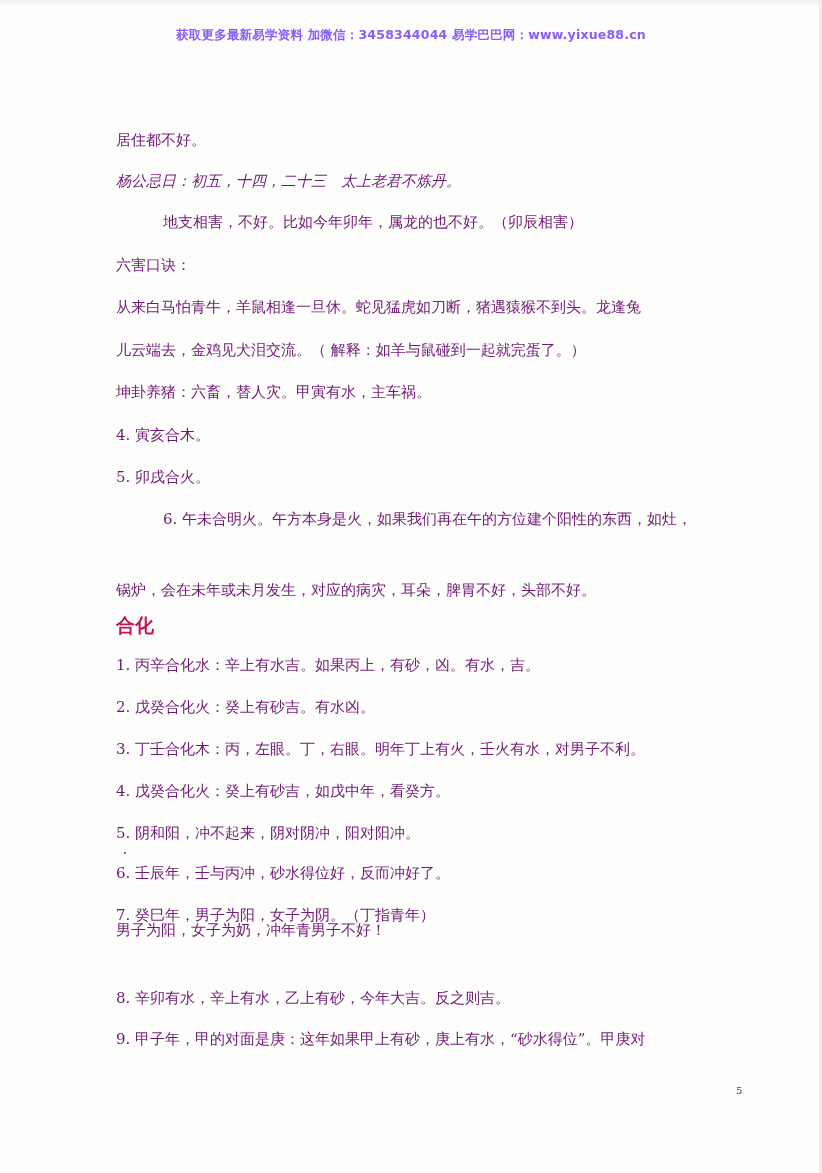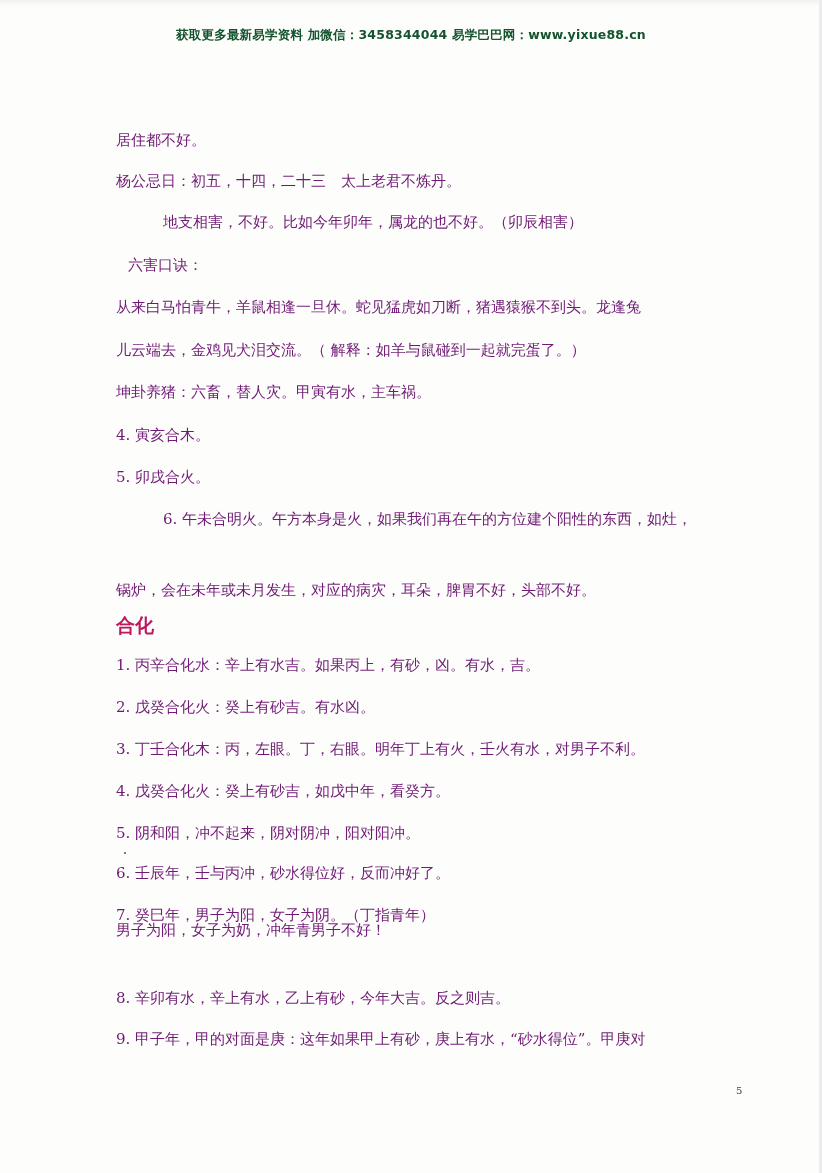--- a/index.html
+++ b/index.html
@@ -29,21 +29,21 @@
     }
     .header {
       position: absolute;
       top: 27px;
       left: 0;
       width: 822px;
       text-align: center;
       font-family: "DejaVu Sans", "Liberation Sans", sans-serif;
       font-size: 12.5px;
       font-weight: bold;
-      color: #14532d;
+      color: #8b5cf6;
       letter-spacing: 0.2px;
     }
     .line {
       position: absolute;
       left: 116px;
       font-size: 15px;
       line-height: 20px;
       white-space: nowrap;
       color: #701a75;
     }
@@ -84,23 +84,23 @@
 <body>
 
 <div class="page">
   <div class="top-noise"></div>
   <div class="right-edge"></div>
 
   <div class="header">获取更多最新易学资料 加微信：3458344044 易学巴巴网：www.yixue88.cn</div>
 
   <div id="body-lines">
       <div class="line" style="top: 130px;">居住都不好。</div>
-      <div class="line" style="top: 171px;">杨公忌日：初五，十四，二十三　太上老君不炼丹。</div>
+      <div class="line" style="top: 171px; font-style: italic;">杨公忌日：初五，十四，二十三　太上老君不炼丹。</div>
       <div class="line" style="top: 212px; margin-left: 47px;">地支相害，不好。比如今年卯年，属龙的也不好。（卯辰相害）</div>
-      <div class="line" style="top: 255px; margin-left: 12px;">六害口诀：</div>
+      <div class="line" style="top: 255px;">六害口诀：</div>
       <div class="line" style="top: 297px;">从来白马怕青牛，羊鼠相逢一旦休。蛇见猛虎如刀断，猪遇猿猴不到头。龙逢兔</div>
       <div class="line" style="top: 340px;">儿云端去，金鸡见犬泪交流。（ 解释：如羊与鼠碰到一起就完蛋了。）</div>
       <div class="line" style="top: 382px;">坤卦养猪：六畜，替人灾。甲寅有水，主车祸。</div>
       <div class="line" style="top: 425px;">4. 寅亥合木。</div>
       <div class="line" style="top: 467px;">5. 卯戌合火。</div>
       <div class="line" style="top: 509px; margin-left: 47px;">6. 午未合明火。午方本身是火，如果我们再在午的方位建个阳性的东西，如灶，</div>
       <div class="line" style="top: 552px; margin-top: 28px;">锅炉，会在未年或未月发生，对应的病灾，耳朵，脾胃不好，头部不好。</div>
     </div>
 
   <div class="section-title" id="section-title" style="top: 613px;">合化</div>

